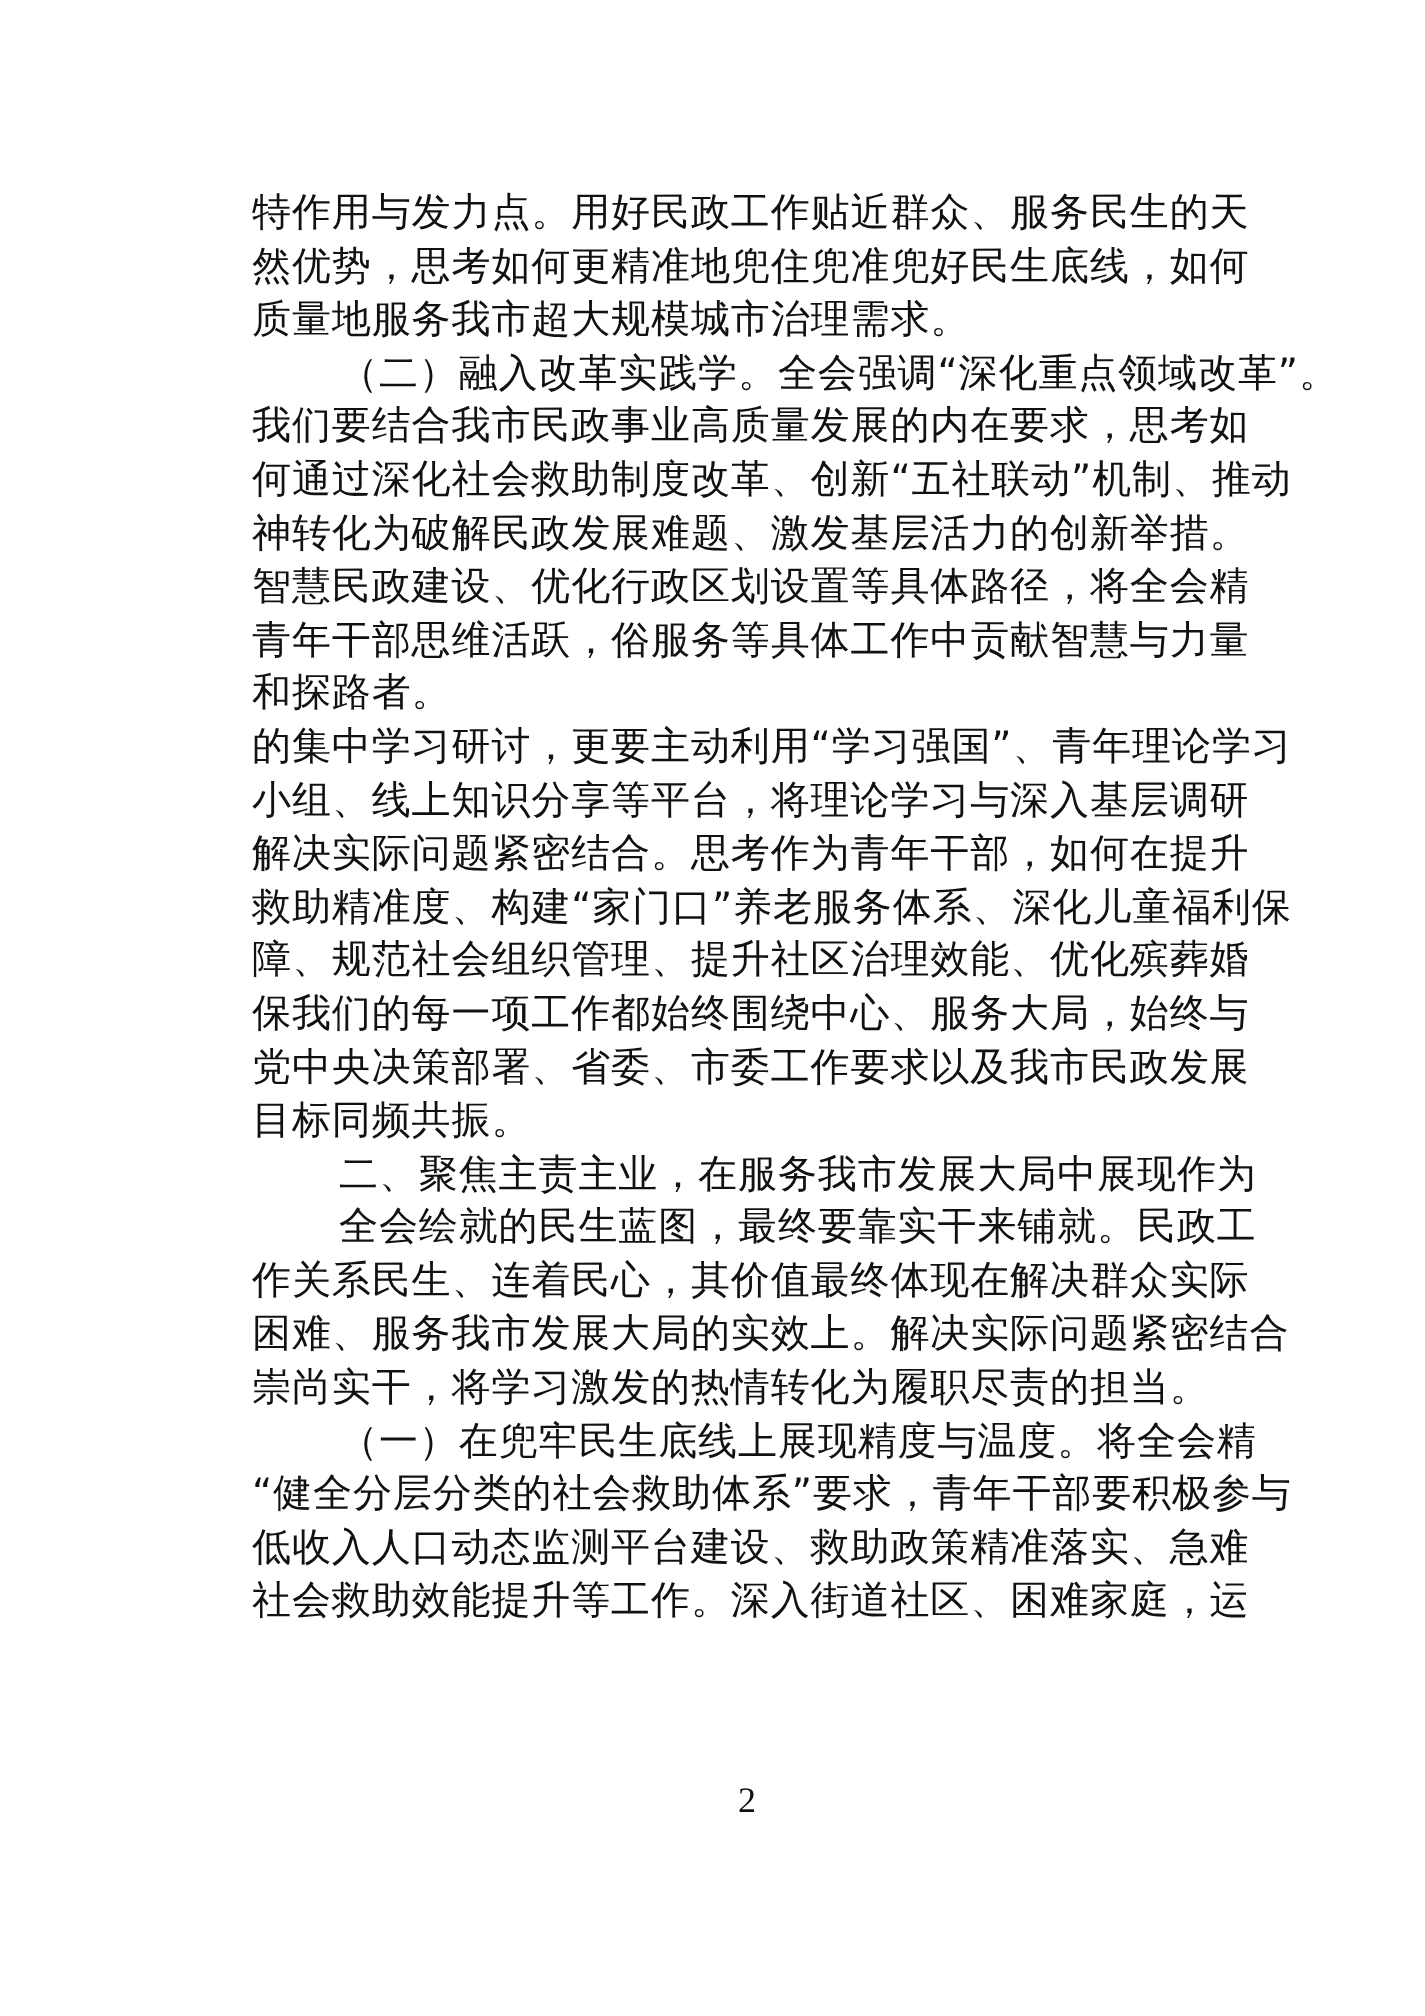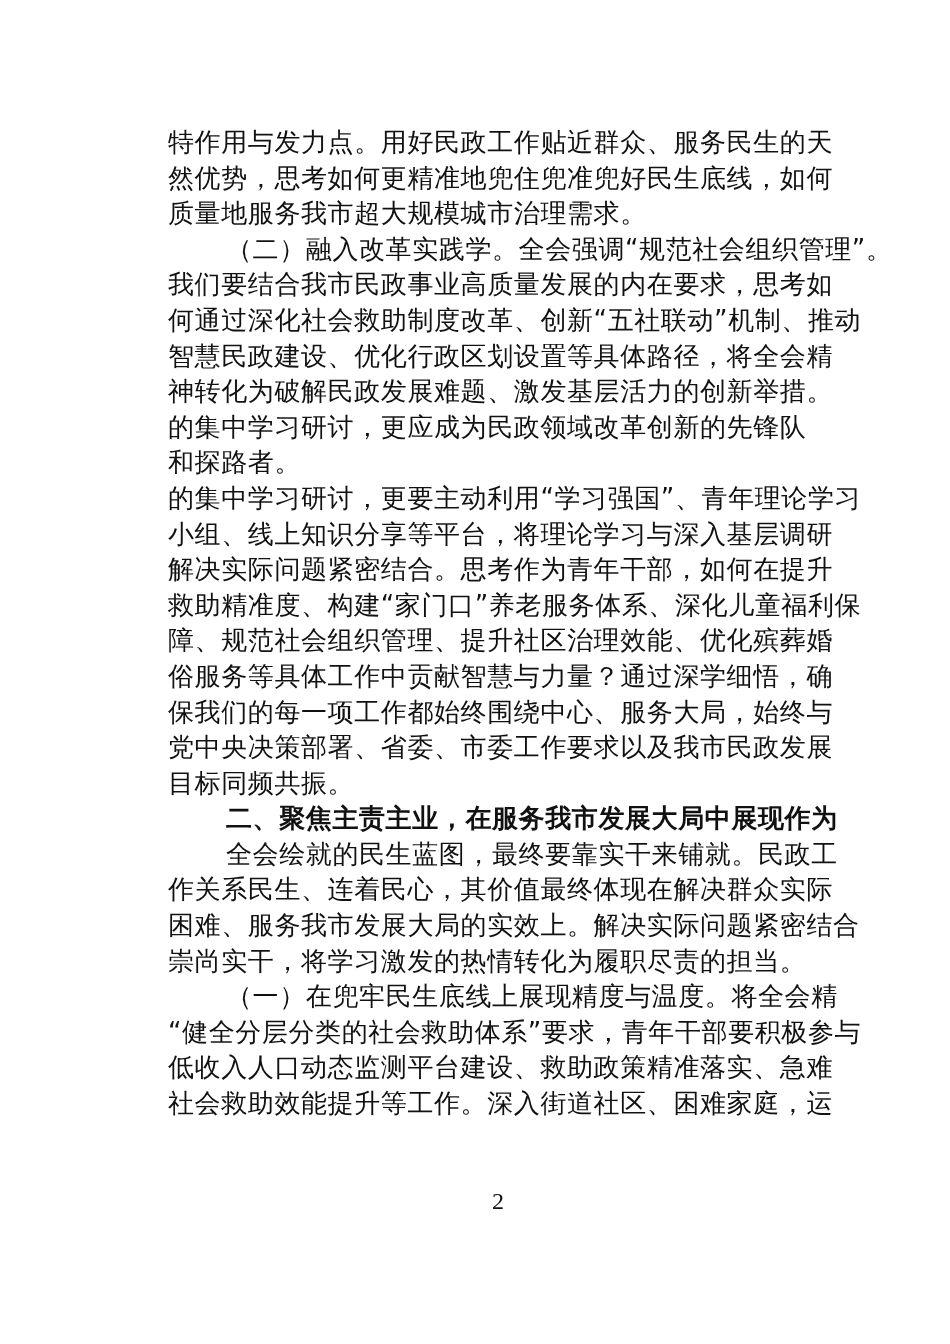--- a/index.html
+++ b/index.html
@@ -34,54 +34,53 @@
       height: 35.6px;
       line-height: 35.6px;
       font-size: 26px;
       white-space: nowrap;
       letter-spacing: 0.6px;
     }
     .indent {
       padding-left: 58px;
     }
     .heading {
-      font-weight: bold;
+      font-weight: normal;
     }
     .page-number {
       position: absolute;
       top: 1188px;
       left: 0;
       width: 950px;
       text-align: center;
       font-family: "Liberation Serif", "DejaVu Serif", serif;
       font-size: 24px;
       color: #111111;
     }
   </style>
 </head>
 <body>
 
 <div class="page">
   <div class="body-text">
     <span class="line">特作用与发力点。用好民政工作贴近群众、服务民生的天</span>
     <span class="line">然优势，思考如何更精准地兜住兜准兜好民生底线，如何</span>
     <span class="line">质量地服务我市超大规模城市治理需求。</span>
-    <span class="line indent">（二）融入改革实践学。全会强调“规范社会组织管理”。</span>
+    <span class="line indent">（二）融入改革实践学。全会强调“深化重点领域改革”。</span>
     <span class="line">我们要结合我市民政事业高质量发展的内在要求，思考如</span>
     <span class="line">何通过深化社会救助制度改革、创新“五社联动”机制、推动</span>
+    <span class="line">神转化为破解民政发展难题、激发基层活力的创新举措。</span>
     <span class="line">智慧民政建设、优化行政区划设置等具体路径，将全会精</span>
-    <span class="line">神转化为破解民政发展难题、激发基层活力的创新举措。</span>
-    <span class="line">的集中学习研讨，更应成为民政领域改革创新的先锋队</span>
+    <span class="line">青年干部思维活跃，俗服务等具体工作中贡献智慧与力量</span>
     <span class="line">和探路者。</span>
     <span class="line">的集中学习研讨，更要主动利用“学习强国”、青年理论学习</span>
     <span class="line">小组、线上知识分享等平台，将理论学习与深入基层调研</span>
     <span class="line">解决实际问题紧密结合。思考作为青年干部，如何在提升</span>
     <span class="line">救助精准度、构建“家门口”养老服务体系、深化儿童福利保</span>
     <span class="line">障、规范社会组织管理、提升社区治理效能、优化殡葬婚</span>
-    <span class="line">俗服务等具体工作中贡献智慧与力量？通过深学细悟，确</span>
     <span class="line">保我们的每一项工作都始终围绕中心、服务大局，始终与</span>
     <span class="line">党中央决策部署、省委、市委工作要求以及我市民政发展</span>
     <span class="line">目标同频共振。</span>
     <span class="line indent heading">二、聚焦主责主业，在服务我市发展大局中展现作为</span>
     <span class="line indent">全会绘就的民生蓝图，最终要靠实干来铺就。民政工</span>
     <span class="line">作关系民生、连着民心，其价值最终体现在解决群众实际</span>
     <span class="line">困难、服务我市发展大局的实效上。解决实际问题紧密结合</span>
     <span class="line">崇尚实干，将学习激发的热情转化为履职尽责的担当。</span>
     <span class="line indent">（一）在兜牢民生底线上展现精度与温度。将全会精</span>
     <span class="line">“健全分层分类的社会救助体系”要求，青年干部要积极参与</span>

